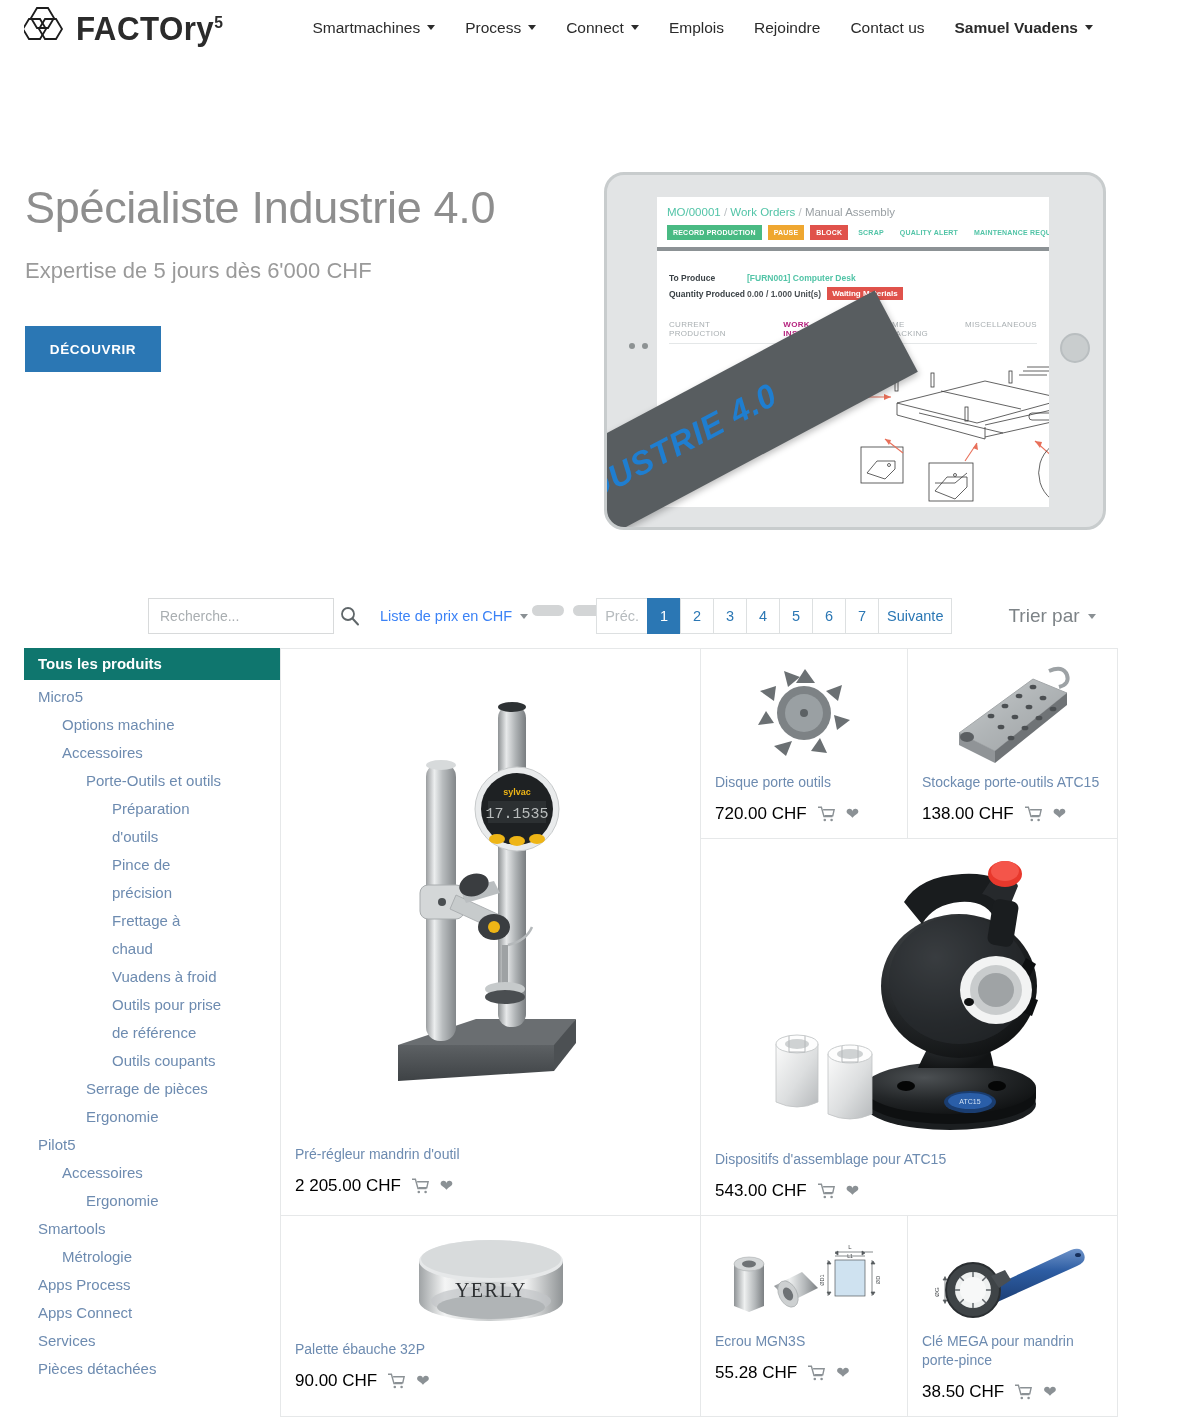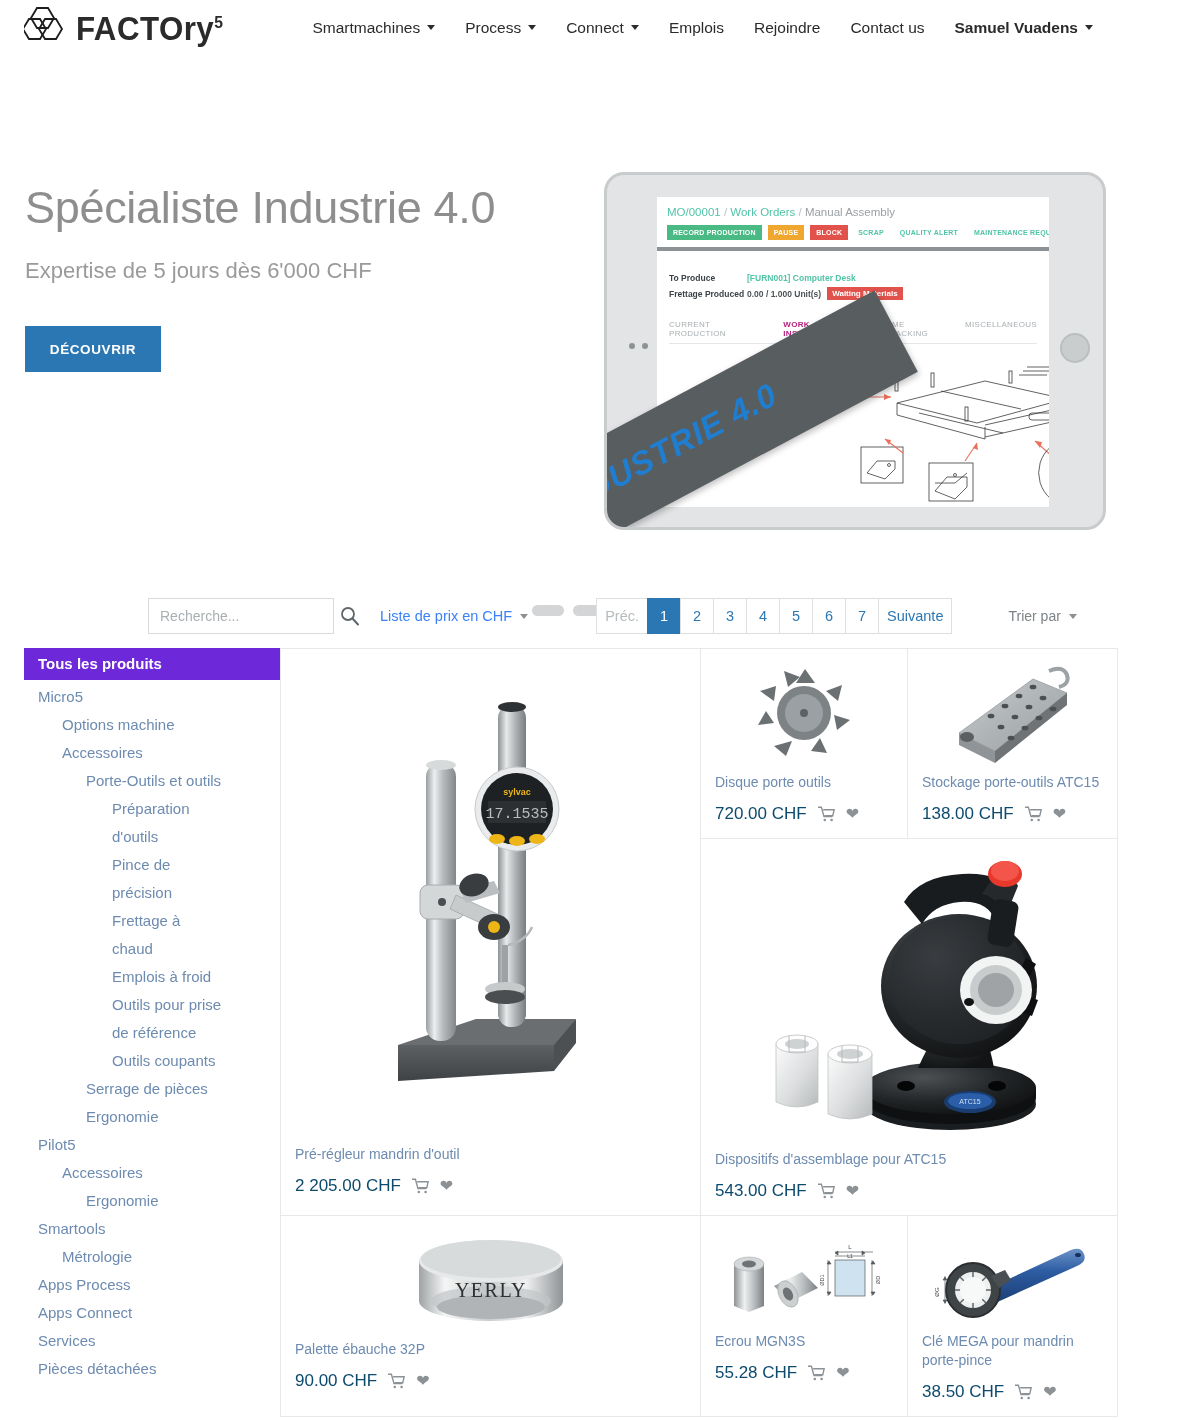--- a/index.html
+++ b/index.html
@@ -220,40 +220,40 @@
     border-right: none;
     display: flex; align-items: center; justify-content: center;
     font-size: 14.5px; color: #2b77b4; background: #fff;
     cursor: pointer; padding: 0 8px; white-space: nowrap;
   }
   .pg:last-child { border-right: 1px solid #dde0e1; }
   .pg.disabled { color: #b6bbbe; }
   .pg.active { background: #2b77b4; color: #fff; border-color: #2b77b4; }
   .sorter {
     display: flex; align-items: center; gap: 8px;
-    font-size: 14px; color: #7d8387; cursor: pointer;
+    font-size: 19px; color: #7d8387; cursor: pointer;
     margin-left: 56px;
   }
 
   
   .main { position: absolute; left: 0; top: 648px; right: 0; bottom: 0; display: flex; }
   .sidebar { width: 280px; flex: none; padding-left: 24px; }
   .side-item {
     font-size: 15px;
     color: #6d8bb0;
     line-height: 28px;
     cursor: pointer;
     white-space: normal;
   }
   .side-item.lvl0 { padding-left: 14px; }
   .side-item.lvl1 { padding-left: 38px; }
   .side-item.lvl2 { padding-left: 62px; }
   .side-item.lvl3 { padding-left: 88px; max-width: 200px; }
   .side-item.active {
-    background: #6d28d9; color: #fff; font-weight: 700;
+    background: #0f766e; color: #fff; font-weight: 700;
     padding: 5px 0 5px 14px; line-height: 22px; margin-bottom: 3px;
   }
 
   
   .grid {
     width: 838px;
     border: 1px solid #e6e8e9;
     display: grid;
     grid-template-columns: 420px 207px 209px;
     grid-auto-rows: auto;
@@ -261,21 +261,21 @@
   }
   .cell { border-right: 1px solid #e6e8e9; border-bottom: 1px solid #e6e8e9; position: relative; padding: 10px 14px 14px 14px; }
   .cell.nr { border-right: none; }
   .cell.nb { border-bottom: none; }
   .card-img { display: flex; align-items: center; justify-content: center; }
   .card-name {
     font-size: 14px; color: #6d8bb0; line-height: 19px;
     margin-top: 6px; cursor: pointer;
   }
   .price-row { display: flex; align-items: center; gap: 11px; margin-top: 12px; }
-  .price { font-size: 17px; color: #0c4a6e; font-weight: 400; white-space: nowrap; }
+  .price { font-size: 17px; color: #000000; font-weight: 400; white-space: nowrap; }
   .ico { width: 17px; height: 16px; cursor: pointer; display: block; }
   .heart { color: #8b9195; font-size: 16px; line-height: 1; cursor: pointer; }
 
   
   .c-gauge { grid-column: 1; grid-row: 1 / span 2; }
   .c-disque { grid-column: 2; grid-row: 1; }
   .c-stock  { grid-column: 3; grid-row: 1; }
   .c-assy   { grid-column: 2 / span 2; grid-row: 2; }
   .c-pal    { grid-column: 1; grid-row: 3; }
   .c-ecrou  { grid-column: 2; grid-row: 3; }
@@ -348,21 +348,21 @@
           <span class="sb plain">QUALITY ALERT</span>
           <span class="sb plain">MAINTENANCE REQUEST</span>
         </div>
         <div class="scr-rule"></div>
         <div class="scr-body">
           <div class="scr-row">
             <span class="scr-lbl">To Produce</span>
             <span class="scr-val">[FURN001] Computer Desk</span>
           </div>
           <div class="scr-row">
-            <span class="scr-lbl">Frettage Produced</span>
+            <span class="scr-lbl">Quantity Produced</span>
             <span class="scr-val dark">0.00 / 1.000 Unit(s)</span>
             <span class="badge-wait">Waiting Materials</span>
           </div>
           <div class="scr-tabs">
             <span class="scr-tab">CURRENT PRODUCTION</span>
             <span class="scr-tab active">WORK INSTRUCTION</span>
             <span class="scr-tab">TIME TRACKING</span>
             <span class="scr-tab">MISCELLANEOUS</span>
           </div>
         </div>
@@ -456,21 +456,21 @@
 
     <div class="sidebar">
       <div class="side-item active">Tous les produits</div>
       <div class="side-item lvl0">Micro5</div>
       <div class="side-item lvl1">Options machine</div>
       <div class="side-item lvl1">Accessoires</div>
       <div class="side-item lvl2">Porte-Outils et outils</div>
       <div class="side-item lvl3">Préparation d'outils</div>
       <div class="side-item lvl3">Pince de précision</div>
       <div class="side-item lvl3">Frettage à chaud</div>
-      <div class="side-item lvl3">Emplois à froid</div>
+      <div class="side-item lvl3">Vuadens à froid</div>
       <div class="side-item lvl3">Outils pour prise de référence</div>
       <div class="side-item lvl3">Outils coupants</div>
       <div class="side-item lvl2">Serrage de pièces</div>
       <div class="side-item lvl2">Ergonomie</div>
       <div class="side-item lvl0">Pilot5</div>
       <div class="side-item lvl1">Accessoires</div>
       <div class="side-item lvl2">Ergonomie</div>
       <div class="side-item lvl0">Smartools</div>
       <div class="side-item lvl1">Métrologie</div>
       <div class="side-item lvl0">Apps Process</div>

